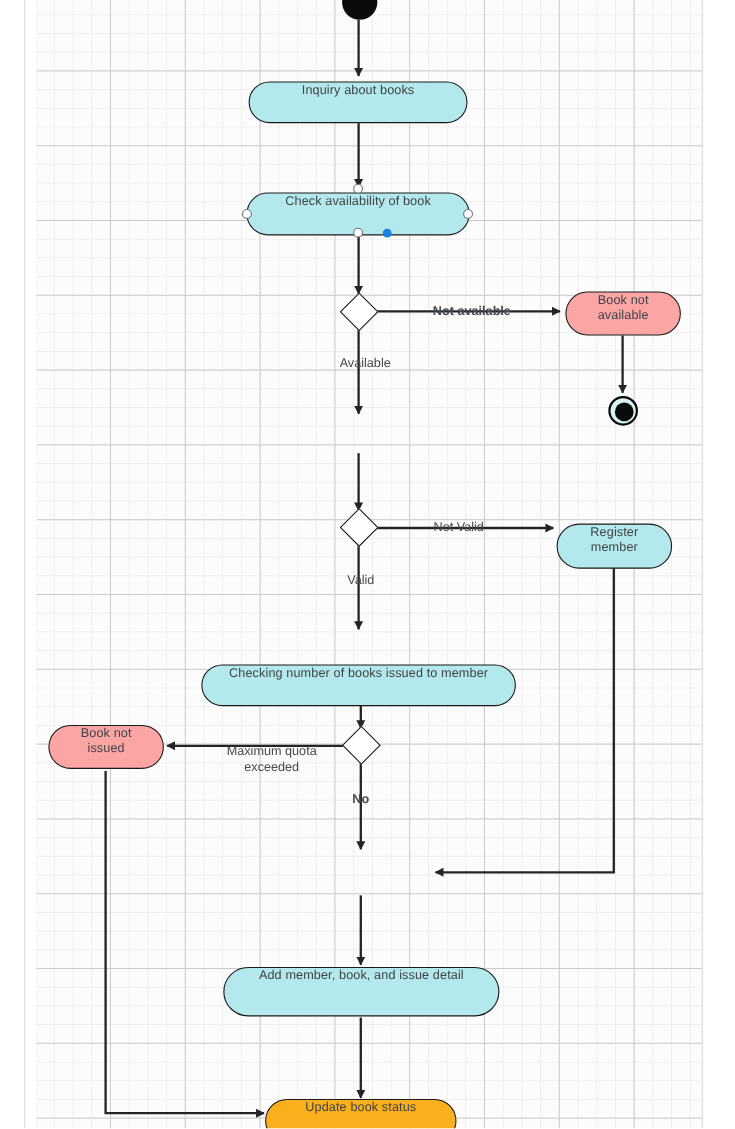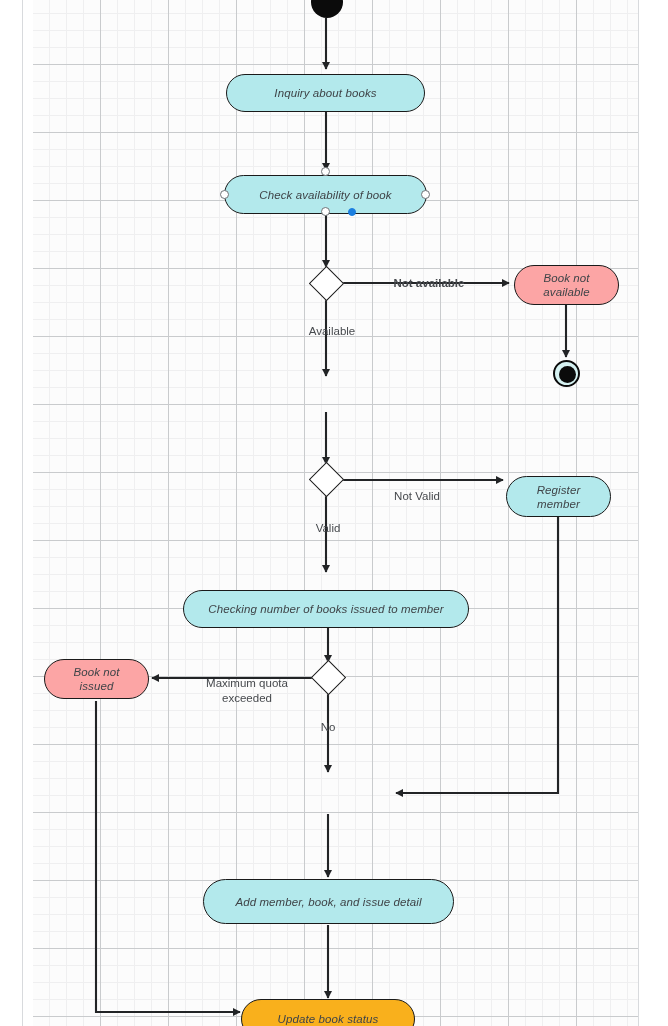--- a/index.html
+++ b/index.html
@@ -65,31 +65,29 @@
     left: 0; top: 0;
     width: 668px; height: 1026px;
     z-index: 2;
     pointer-events: none;
   }
   
   .node {
     position: absolute;
     box-sizing: border-box;
     display: flex;
-    align-items: center;
     justify-content: center;
     text-align: center;
     border: 1.6px solid #1a1a1a;
     border-radius: 999px;
     color: #3f4448;
     font-size: 11.5px;
     line-height: 14px;
     letter-spacing: 0.1px;
     z-index: 3;
-    font-style: italic;
   }
   .node.cyan  { background: #b3e9ec; }
   .node.peach { background: #fca5a5; }
   .node.amber { background: #f9b01c; }
   .diamond {
     position: absolute;
     box-sizing: border-box;
     width: 25px; height: 25px;
     background: #ffffff;
     border: 1.5px solid #1a1a1a;
@@ -219,21 +217,21 @@
   </div>
 
 
   <div class="diamond" style="left:314px; top:467px;"></div>
 
   <div class="node cyan" style="left:506px; top:476px; width:105px; height:41px; white-space:pre;">
     <span>Register
 member</span>
   </div>
 
-  <div class="node cyan" style="left:183px; top:590px; width:286px; height:38px;">
+  <div class="node cyan" style="left:183px; top:604px; width:286px; height:38px;">
     <span>Checking number of books issued to member</span>
   </div>
 
   <div class="diamond" style="left:316px; top:665px;"></div>
 
   <div class="node peach" style="left:44px; top:659px; width:105px; height:40px; white-space:pre;">
     <span>Book not
 issued</span>
   </div>
 
@@ -243,27 +241,27 @@
   </div>
 
   <div class="node amber" style="left:241px; top:999px; width:174px; height:40px;">
     <span>Update book status</span>
   </div>
 
   <div class="edge-label" style="left:384px; top:276px; width:90px;font-weight:bold;">Not available</div>
 
   <div class="edge-label" style="left:296px; top:324px; width:72px;">Available</div>
 
-  <div class="edge-label" style="left:382px; top:489px; width:70px;">Not Valid</div>
+  <div class="edge-label" style="left:382px; top:473px; width:70px;">Not Valid</div>
 
   <div class="edge-label" style="left:296px; top:521px; width:64px;">Valid</div>
 
   <div class="edge-label" style="left:189px; top:644px; width:116px; text-align:center;margin-top:32px;">Maximum quota
 exceeded</div>
 
-  <div class="edge-label" style="left:308px; top:720px; width:40px;">No</div>
+  <div class="edge-label" style="left:308px; top:720px; width:40px;font-weight:bold;">No</div>
 
   <div id="left-gutter"></div>
   <div id="left-rule"></div>
   <div id="right-gutter"></div>
   <div id="right-rule"></div>
 
 </div>
 
 </body></html>

